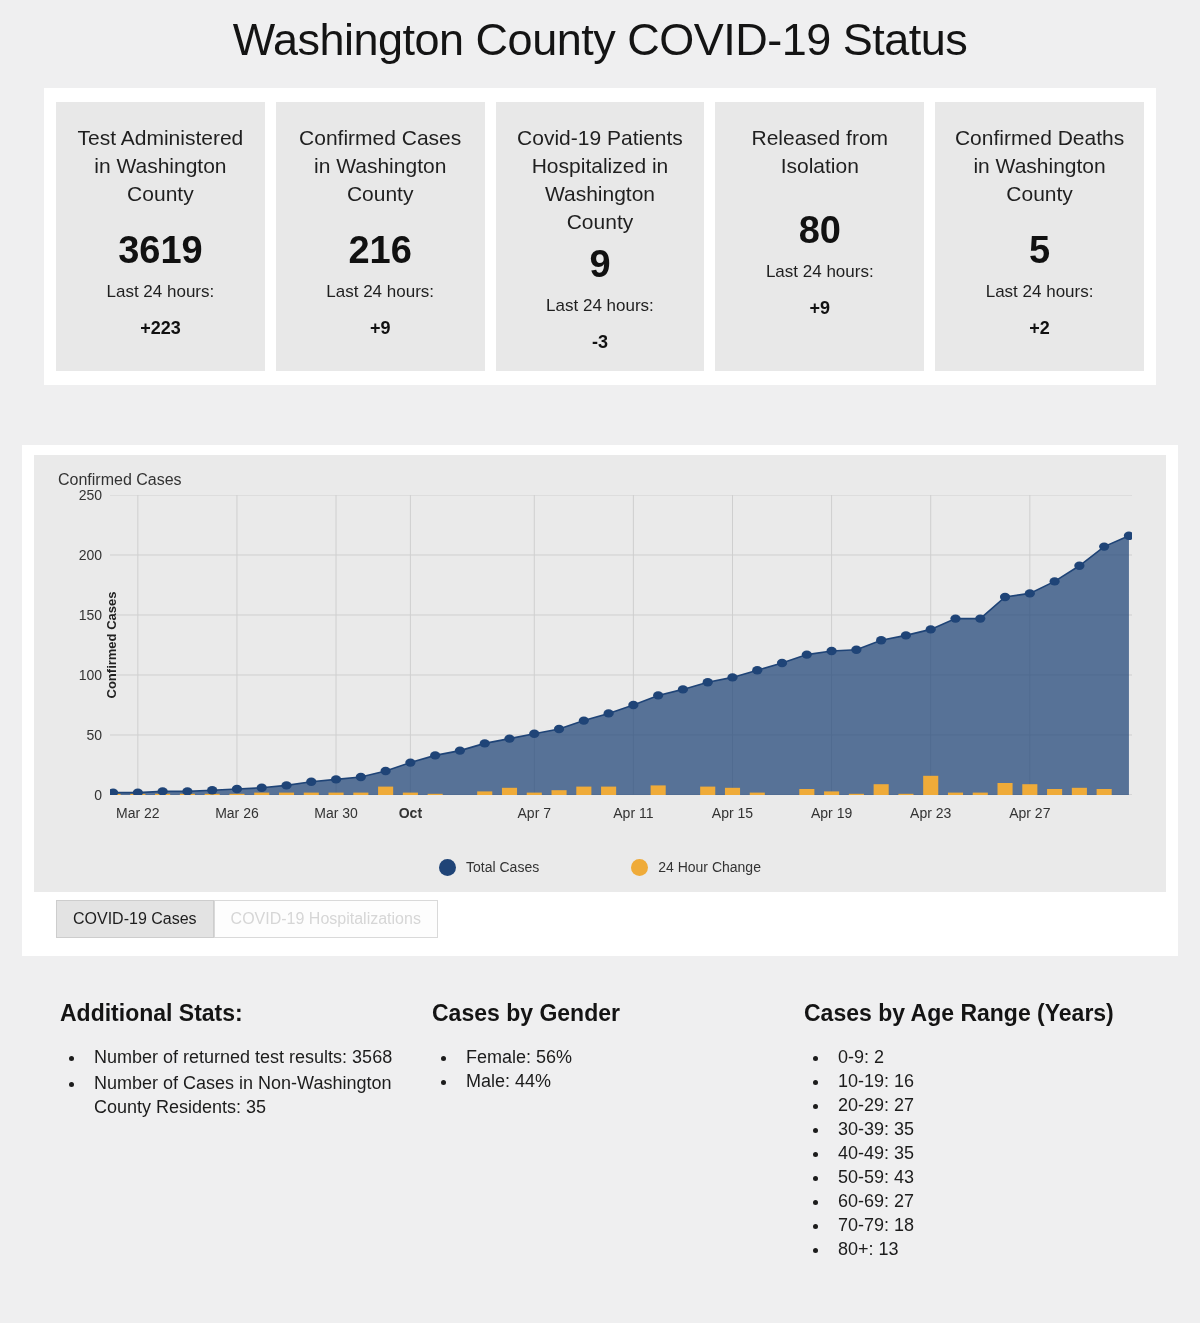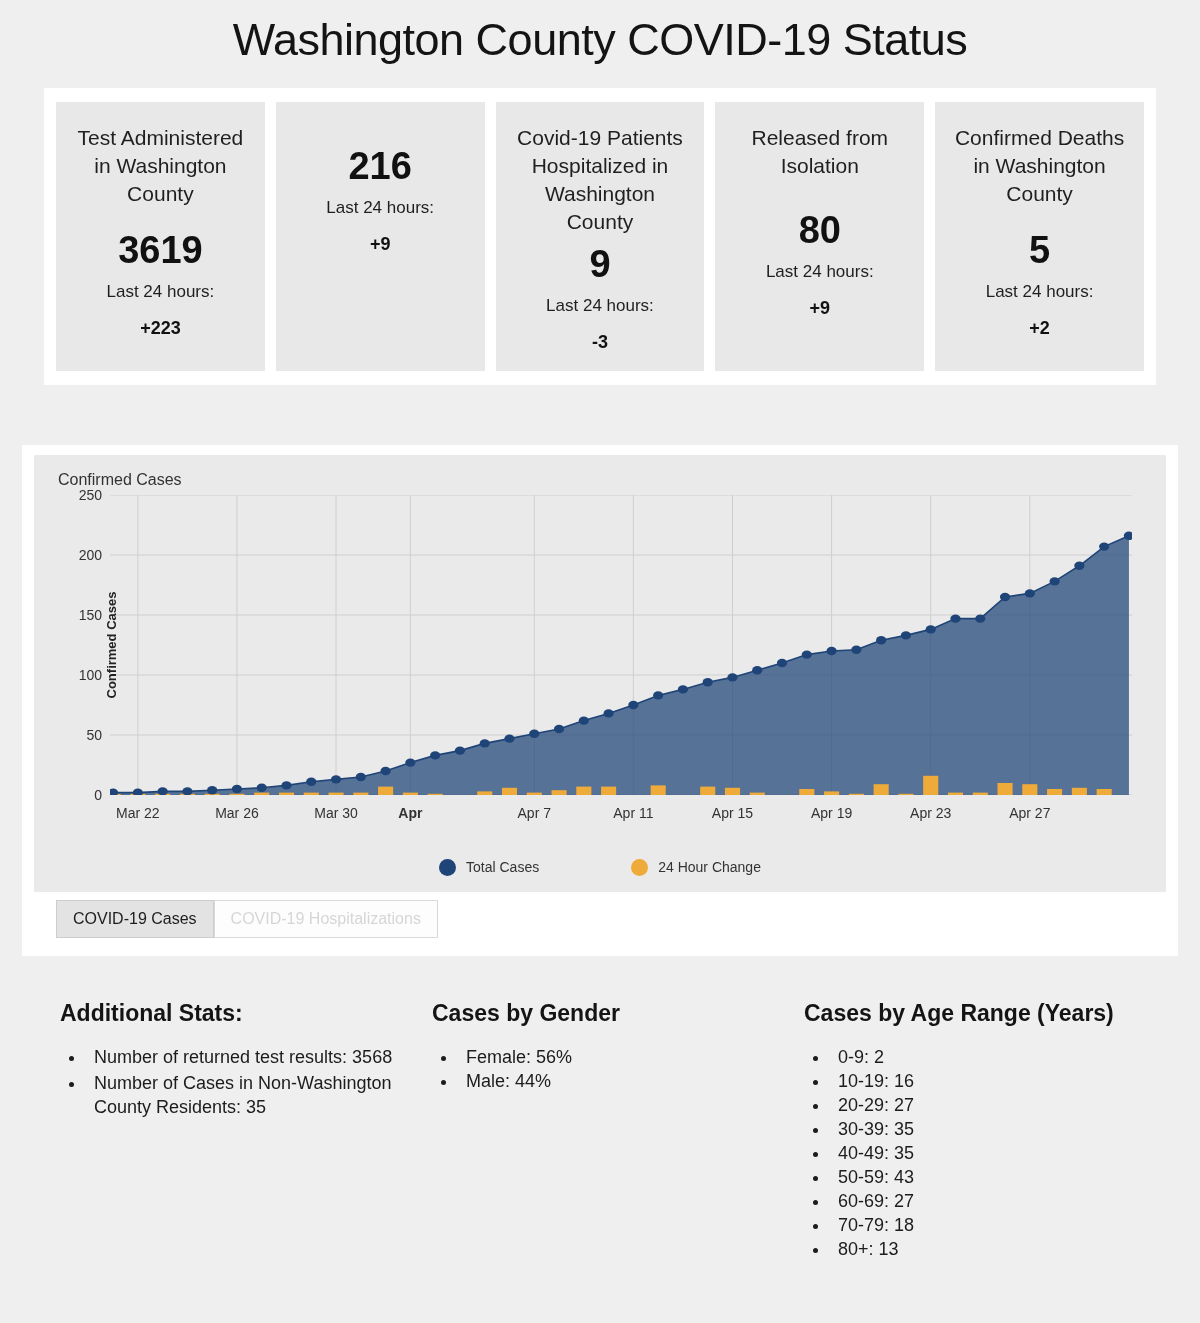--- a/index.html
+++ b/index.html
@@ -178,20 +178,21 @@
 <h1 class="page-title">Washington County COVID-19 Status</h1>
 
 <div class="cards-wrap">
   <div class="stat-card h1 v-a">
     <div class="card-title">Test Administered in Washington County</div>
     <div class="card-value">3619</div>
     <div class="card-sub">Last 24 hours:</div>
     <div class="card-delta">+223</div>
   </div>
   <div class="stat-card h1 v-a">
+    <div class="card-title">Confirmed Cases in Washington County</div>
     <div class="card-value">216</div>
     <div class="card-sub">Last 24 hours:</div>
     <div class="card-delta">+9</div>
   </div>
   <div class="stat-card h1 v-b">
     <div class="card-title">Covid-19 Patients Hospitalized in Washington County</div>
     <div class="card-value">9</div>
     <div class="card-sub">Last 24 hours:</div>
     <div class="card-delta">-3</div>
   </div>
@@ -318,21 +319,21 @@
           <ellipse cx="900.0243902439024" cy="98.39999999999998" rx="5" ry="4.2" fill="#1f4477"></ellipse>
           <ellipse cx="924.2682926829269" cy="86.4" rx="5" ry="4.2" fill="#1f4477"></ellipse>
           <ellipse cx="948.5121951219512" cy="70.79999999999998" rx="5" ry="4.2" fill="#1f4477"></ellipse>
           <ellipse cx="972.7560975609756" cy="51.60000000000002" rx="5" ry="4.2" fill="#1f4477"></ellipse>
           <ellipse cx="997" cy="40.80000000000001" rx="5" ry="4.2" fill="#1f4477"></ellipse>
         </svg>
       <div id="x-labels">
           <div class="x-label" style="left: 2.72439%;">Mar 22</div>
           <div class="x-label" style="left: 12.422%;">Mar 26</div>
           <div class="x-label" style="left: 22.1195%;">Mar 30</div>
-          <div class="x-label bold" style="left: 29.3927%;">Apr</div>
+          <div class="x-label bold" style="left: 29.3927%;">Oct</div>
           <div class="x-label" style="left: 41.5146%;">Apr 7</div>
           <div class="x-label" style="left: 51.2122%;">Apr 11</div>
           <div class="x-label" style="left: 60.9098%;">Apr 15</div>
           <div class="x-label" style="left: 70.6073%;">Apr 19</div>
           <div class="x-label" style="left: 80.3049%;">Apr 23</div>
           <div class="x-label" style="left: 90.0024%;">Apr 27</div>
         </div>
     </div>
     <div class="legend">
       <div class="legend-item">

